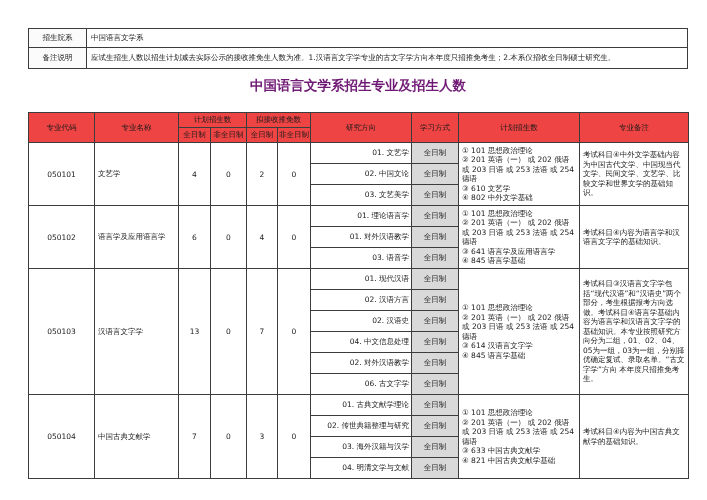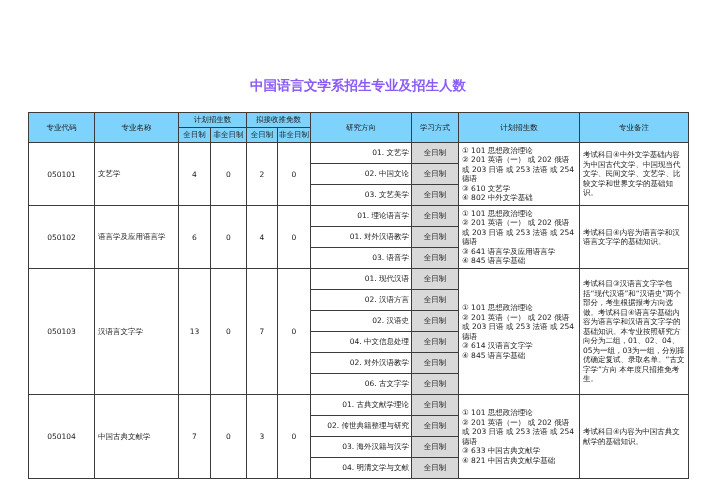--- a/index.html
+++ b/index.html
@@ -14,45 +14,53 @@
   .info-table{position:absolute;left:28px;top:28px;width:660px;font-size:7.5px;}
   .info-table td{padding:2px 4px;}
   .info-label{width:58px;text-align:center;background:#fbfbfb;}
   .info-value{text-align:left;}
   .info-row-1 td{height:14px;}
   .info-row-2 td{height:16px;}
 
   
   .page-title{
     position:absolute;left:28px;top:77px;width:660px;text-align:center;
-    font-size:13.5px;font-weight:bold;color:#8b5cf6;
+    font-size:13.5px;font-weight:bold;color:#701a75;
   }
 
   
   .main-table{position:absolute;left:28px;top:112px;width:660px;font-size:7.5px;}
-  .main-table th{background:#7dd3fc;text-align:center;padding:1px 1px;height:12px;}
+  .main-table th{background:#ef4444;text-align:center;padding:1px 1px;height:12px;}
   .main-table td{padding:1px 2px;}
   .cell-center{text-align:center;}
   .cell-left{text-align:left;padding-left:3px !important;}
   .mode-cell{text-align:center;background:#d9d9d9;}
   .dir-cell{height:18px;text-align:right;padding-left:3px !important;}
   .exam-cell,.remark-cell{
     text-align:left;vertical-align:middle;white-space:pre-line;
     line-height:9.5px;padding:2px 3px !important;
   }
 </style>
 </head>
 <body>
 
 <table class="info-table">
   <colgroup>
       <col style="width:58px">
       <col>
     </colgroup>
   <tbody>
+      <tr class="info-row-1">
+    <td class="info-label">招生院系</td>
+    <td class="info-value">中国语言文学系</td>
+  </tr>
+  <tr class="info-row-2">
+    <td class="info-label">备注说明</td>
+    <td class="info-value">应试生招生人数以招生计划减去实际公示的接收推免生人数为准。1.汉语言文字学专业的古文字学方向本年度只招推免考生；2.本系仅招收全日制硕士研究生。</td>
+  </tr>
 </tbody>
   </table>
 
 <div class="page-title">中国语言文学系招生专业及招生人数</div>
 
 <table class="main-table">
   <colgroup>
     <col style="width:66px">
       <col style="width:84px">
     <col style="width:32px">

